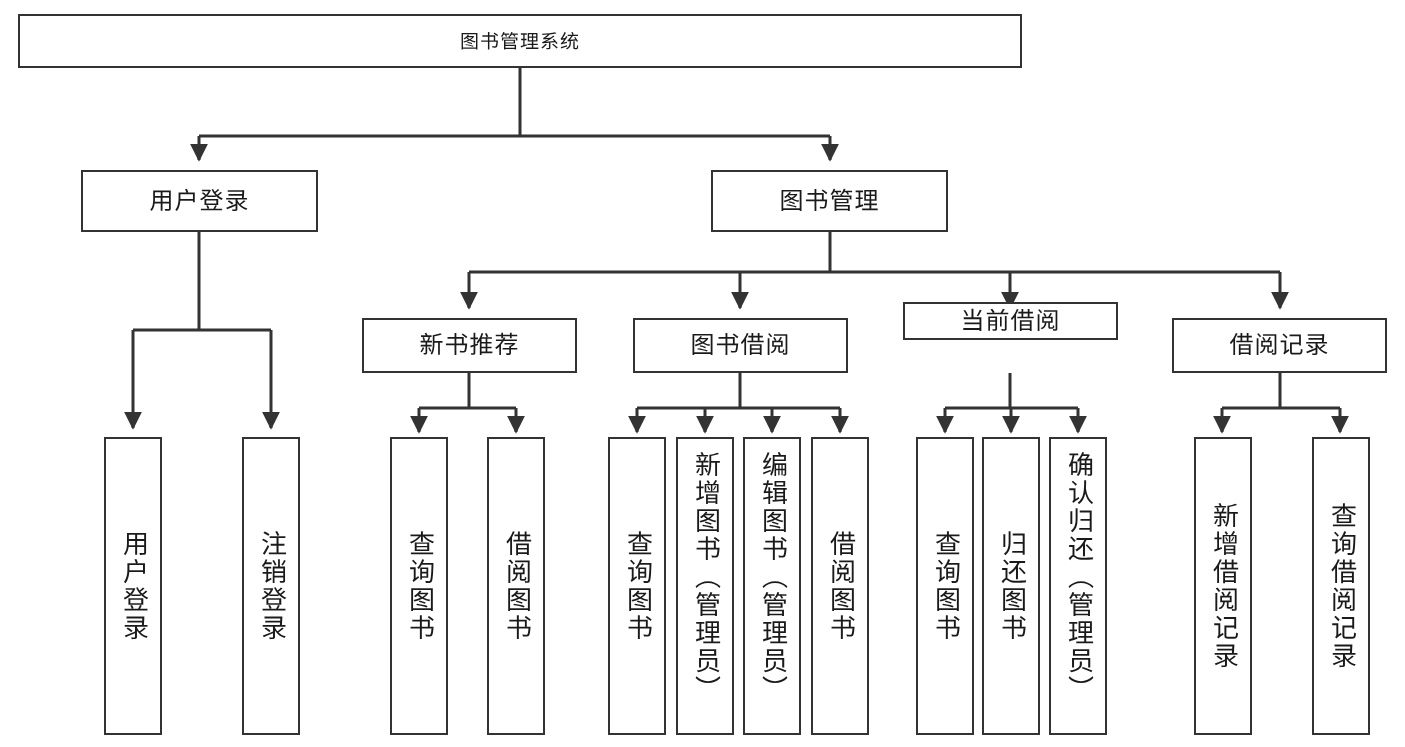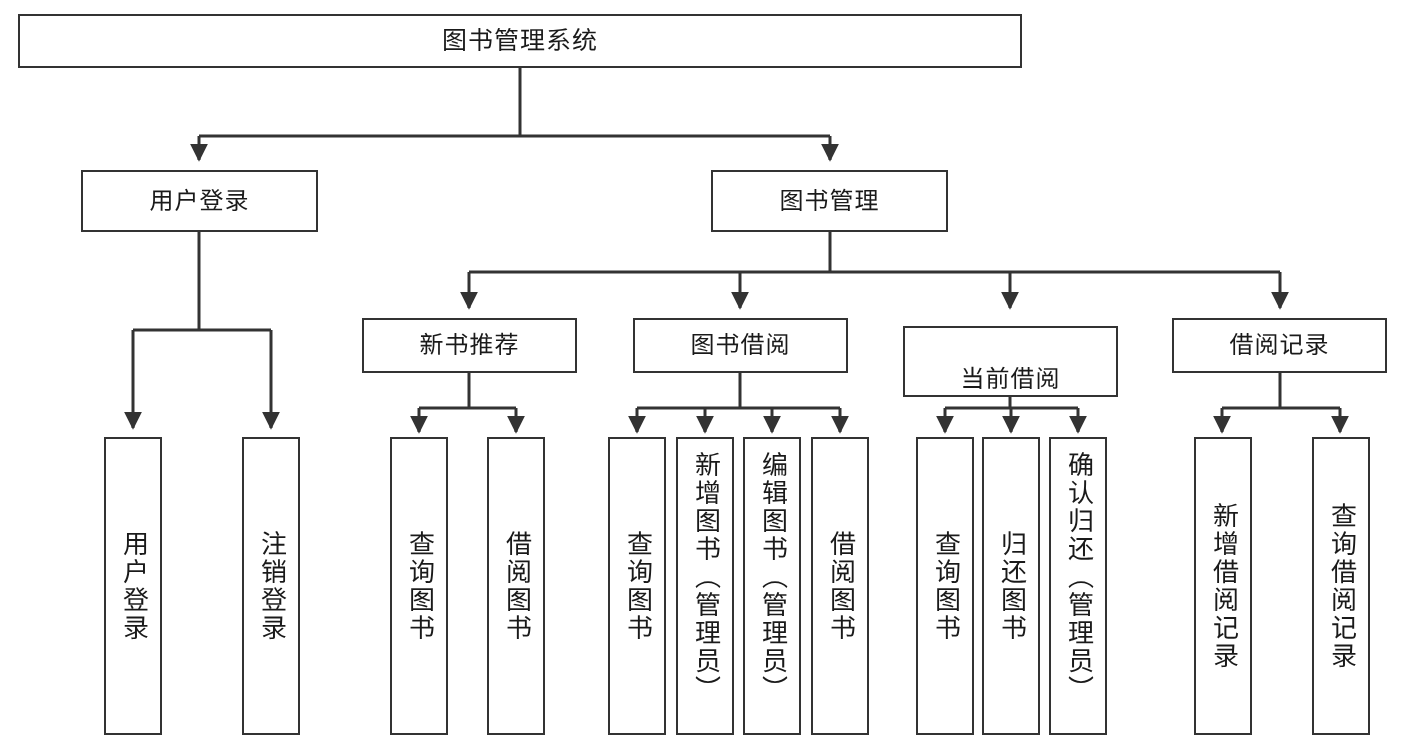--- a/index.html
+++ b/index.html
@@ -42,21 +42,21 @@
     display: block;
     line-height: 1.28;
     letter-spacing: 1px;
     color: #1a1a1a;
     white-space: nowrap;
   }
   .node.horizontal .node-label {
     font-size: 24px;
   }
   .node.root .node-label {
-    font-size: 25px;
+    font-size: 19px;
     text-align: center;
   }
   .node.vertical {
     align-items: flex-start;
     padding-top: 12px;
   }
   .node.vertical .node-label {
     writing-mode: vertical-rl;
     text-orientation: upright;
     font-size: 26px;
@@ -143,21 +143,21 @@
   <div class="node horizontal" style="left:711px; top:170px; width:237px; height:62px;">
     <span class="node-label">图书管理</span>
   </div>
 
   <div class="node horizontal" style="left:633px; top:318px; width:215px; height:55px;">
     <span class="node-label">图书借阅</span>
   </div>
   <div class="node horizontal" style="left:362px; top:318px; width:215px; height:55px;">
     <span class="node-label">新书推荐</span>
   </div>
-  <div class="node horizontal" style="left:903px; top:326px; width:215px; height:71px;align-items:flex-end;">
+  <div class="node horizontal" style="left:903px; top:302px; width:215px; height:38px;">
     <span class="node-label">当前借阅</span>
   </div>
   <div class="node horizontal" style="left:1172px; top:318px; width:215px; height:55px;">
     <span class="node-label">借阅记录</span>
   </div>
 
   <div class="node vertical centered" style="left:104px; top:437px; width:58px; height:298px;">
     <span class="node-label">用户登录</span>
   </div>
   <div class="node vertical centered" style="left:242px; top:437px; width:58px; height:298px;">

